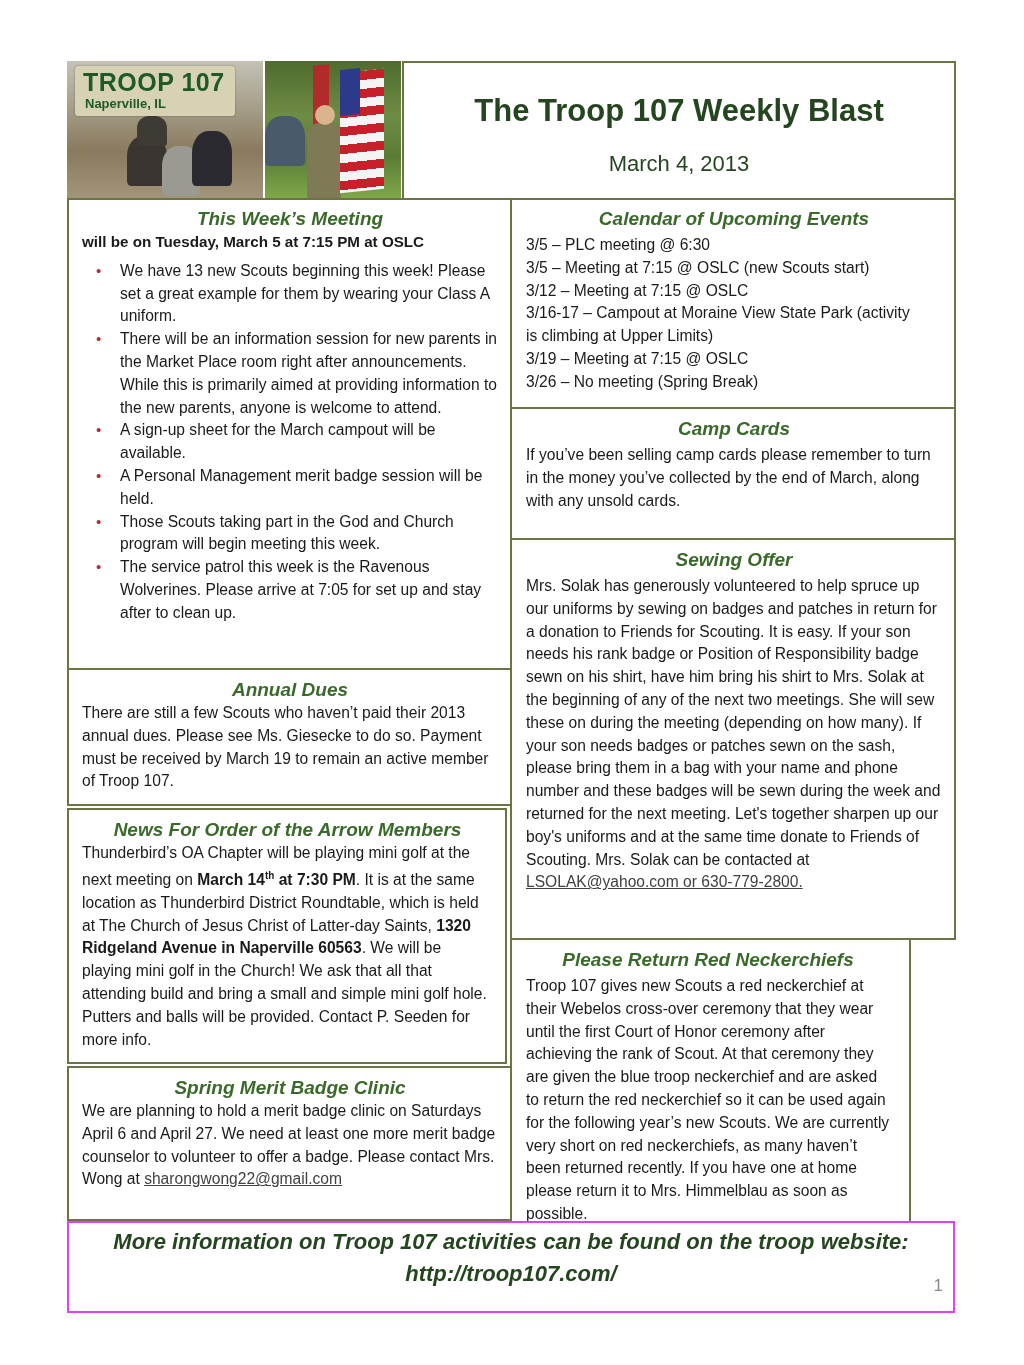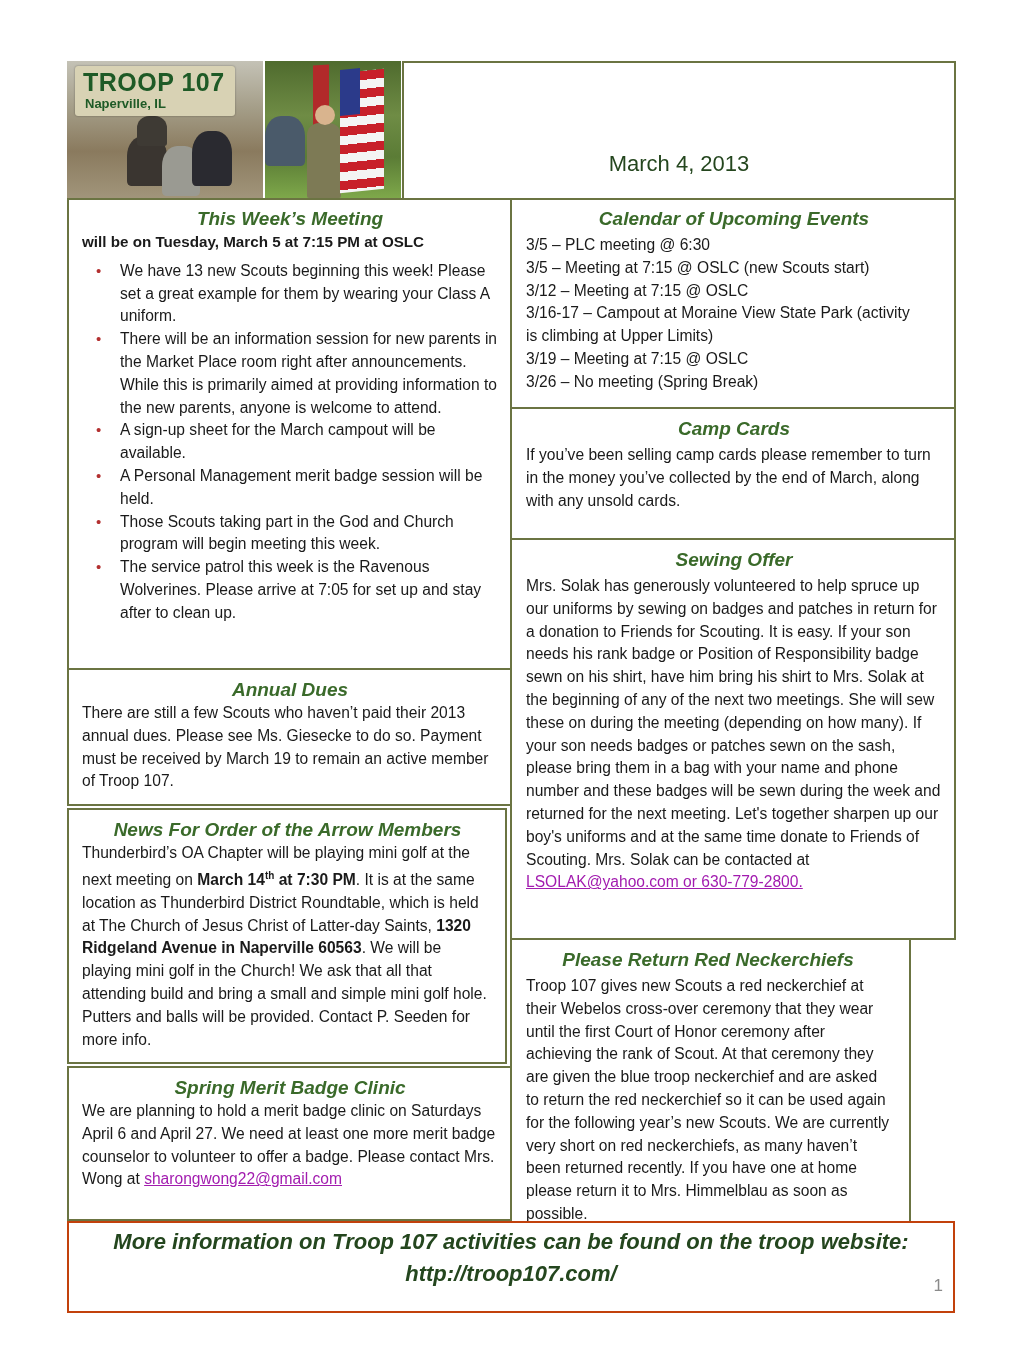--- a/index.html
+++ b/index.html
@@ -2,21 +2,21 @@
 <html><head>
 <meta charset="utf-8">
 <style>
   html, body { margin: 0; padding: 0; background: #ffffff; }
   body { width: 1024px; height: 1365px; position: relative; overflow: hidden;
          font-family: "Liberation Sans", "DejaVu Sans", sans-serif; color: #1a1a1a; }
   .box { position: absolute; box-sizing: border-box; border: 2px solid #6b7442; background: #fff; }
   .box-title { text-align: center; font-style: italic; font-weight: bold; color: #3a6a2a;
                font-size: 19px; line-height: 24px; margin: 0; }
   .body-text { font-size: 15.6px; line-height: 22.8px; margin: 0; }
-  a.link { color: #a21caf; }
+  a.link { color: #404040; }
 
   
   .photo { position: absolute; overflow: hidden; }
   .photo-left { left: 67px; top: 61px; width: 196px; height: 164px;
     background: linear-gradient(180deg, #c4c2b6 0%, #a39c86 30%, #8a7a5e 55%, #9a8d72 75%, #b0a48a 100%); }
   .photo-right { left: 265px; top: 61px; width: 136px; height: 137px;
     background: linear-gradient(180deg, #4f6b2e 0%, #6f8c45 40%, #5b7c36 70%, #7ea84a 100%); }
   .logo-plate { position: absolute; left: 8px; top: 5px; width: 160px; height: 50px;
     background: #d8d2b4; border-radius: 3px; box-shadow: 0 0 2px rgba(0,0,0,.4); }
   .logo-main { position: absolute; left: 8px; top: 2px; font-size: 25px; font-weight: bold;
@@ -35,21 +35,21 @@
   .title-box { left: 402px; top: 61px; width: 554px; height: 139px; border: 2px solid #6b7442; }
   .main-title { position: absolute; left: 0; right: 0; top: 30px; text-align: center;
     font-size: 31px; font-weight: bold; color: #24461e; }
   .main-date { position: absolute; left: 0; right: 0; top: 88px; text-align: center;
     font-size: 22px; color: #24461e; }
 
   .bullets { list-style: none; margin: 6px 0 0 0; padding: 0; }
   .bullets li { position: relative; padding-left: 38px; font-size: 15.6px; line-height: 22.8px; }
   .bullets li .dot { position: absolute; left: 14px; top: 0; color: #b33030; font-size: 15px; }
 
-  .footer { left: 67px; top: 1221px; width: 888px; height: 92px; border: 2px solid #c2410c; }
+  .footer { left: 67px; top: 1221px; width: 888px; height: 92px; border: 2px solid #d946ef; }
   .footer-line { position: absolute; left: 0; right: 0; text-align: center; font-style: italic; font-weight: bold;
     color: #24461e; font-size: 22px; }
   .page-num { position: absolute; right: 10px; top: 53px; font-size: 17px; color: #8a8a8a; }
 </style>
 </head>
 <body>
 
 <div class="photo photo-left">
   <div class="people" style="left:60px;top:75px;width:40px;height:50px;background:#3a3530;"></div>
   <div class="people" style="left:95px;top:85px;width:38px;height:50px;background:#9a9a92;"></div>
@@ -63,20 +63,21 @@
 <div class="photo photo-right">
   <div class="people" style="left:0;top:55px;width:40px;height:50px;background:#4a5a6a;"></div>
   <div class="flag-red"></div>
   <div class="scout"></div>
   <div class="scout-head"></div>
   <div class="flag"></div>
   <div class="flag-canton"></div>
 </div>
 
 <div class="box title-box">
+  <div class="main-title">The Troop 107 Weekly Blast</div>
   <div class="main-date">March 4, 2013</div>
 </div>
 
 <div class="box" style="left:67px;top:198px;width:445px;height:526px;padding:7px 12px 0 13px;">
   <h2 class="box-title">This Week’s Meeting</h2>
   <p class="body-text" style="font-weight:bold;margin-top:0px;font-size:15.2px;">will be on Tuesday, March 5 at 7:15 PM at OSLC</p>
   <ul class="bullets">
     <li><span class="dot">•</span><span>We have 13 new Scouts beginning this week! Please set a great example for them by wearing your Class A uniform.</span></li>
     <li><span class="dot">•</span><span>There will be an information session for new parents in the Market Place room right after announcements. While this is primarily aimed at providing information to the new parents, anyone is welcome to attend.</span></li>
     <li><span class="dot">•</span><span>A sign-up sheet for the March campout will be available.</span></li>

